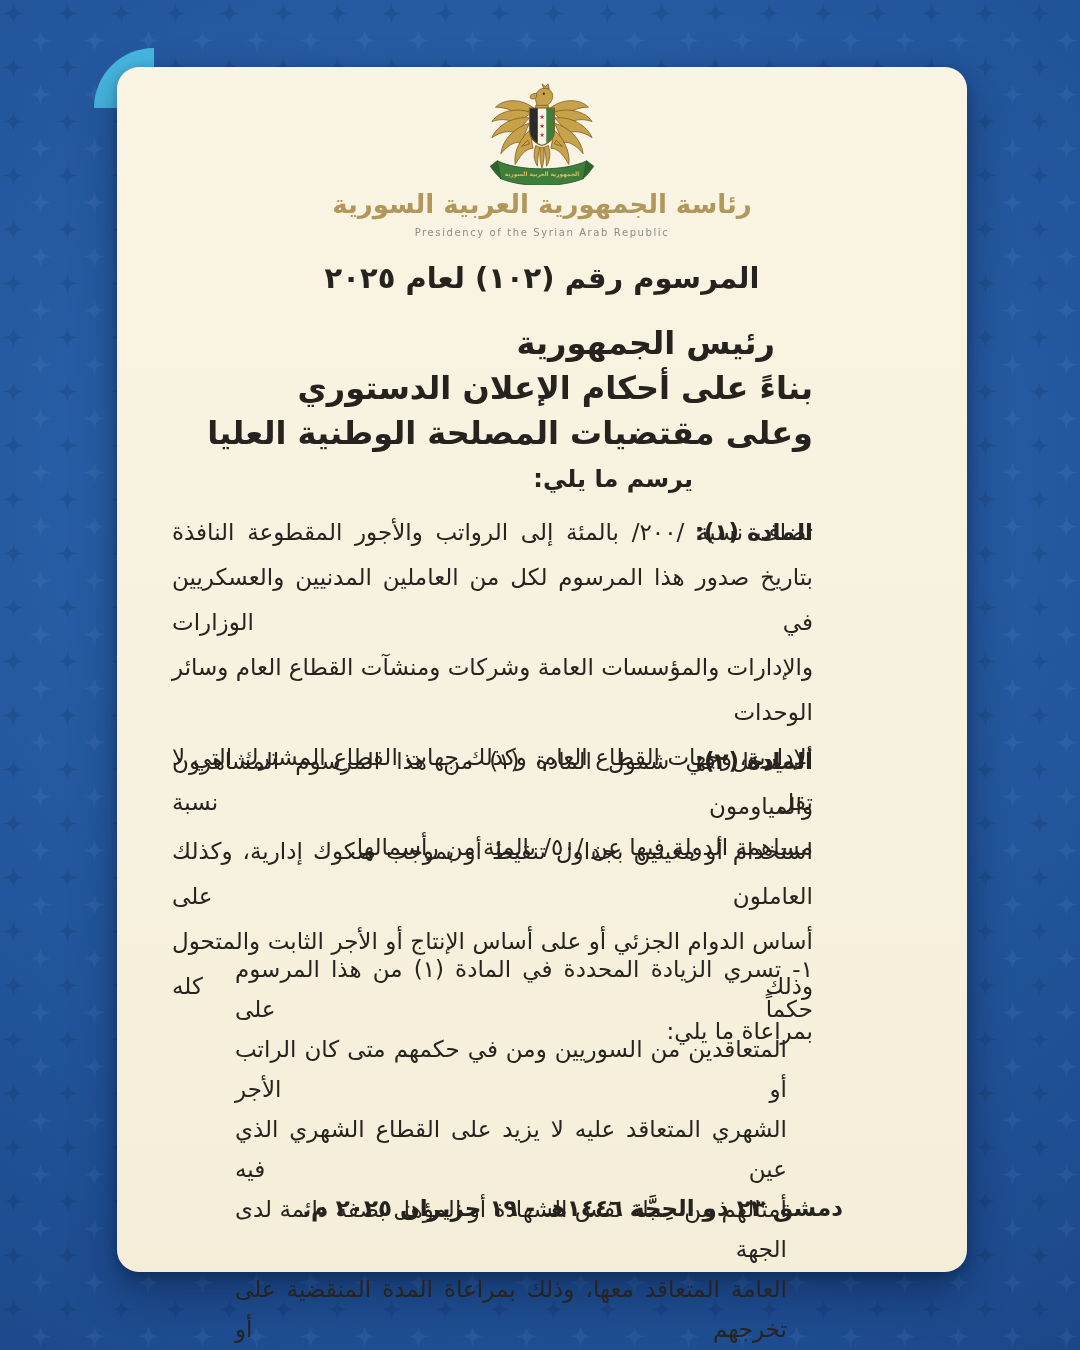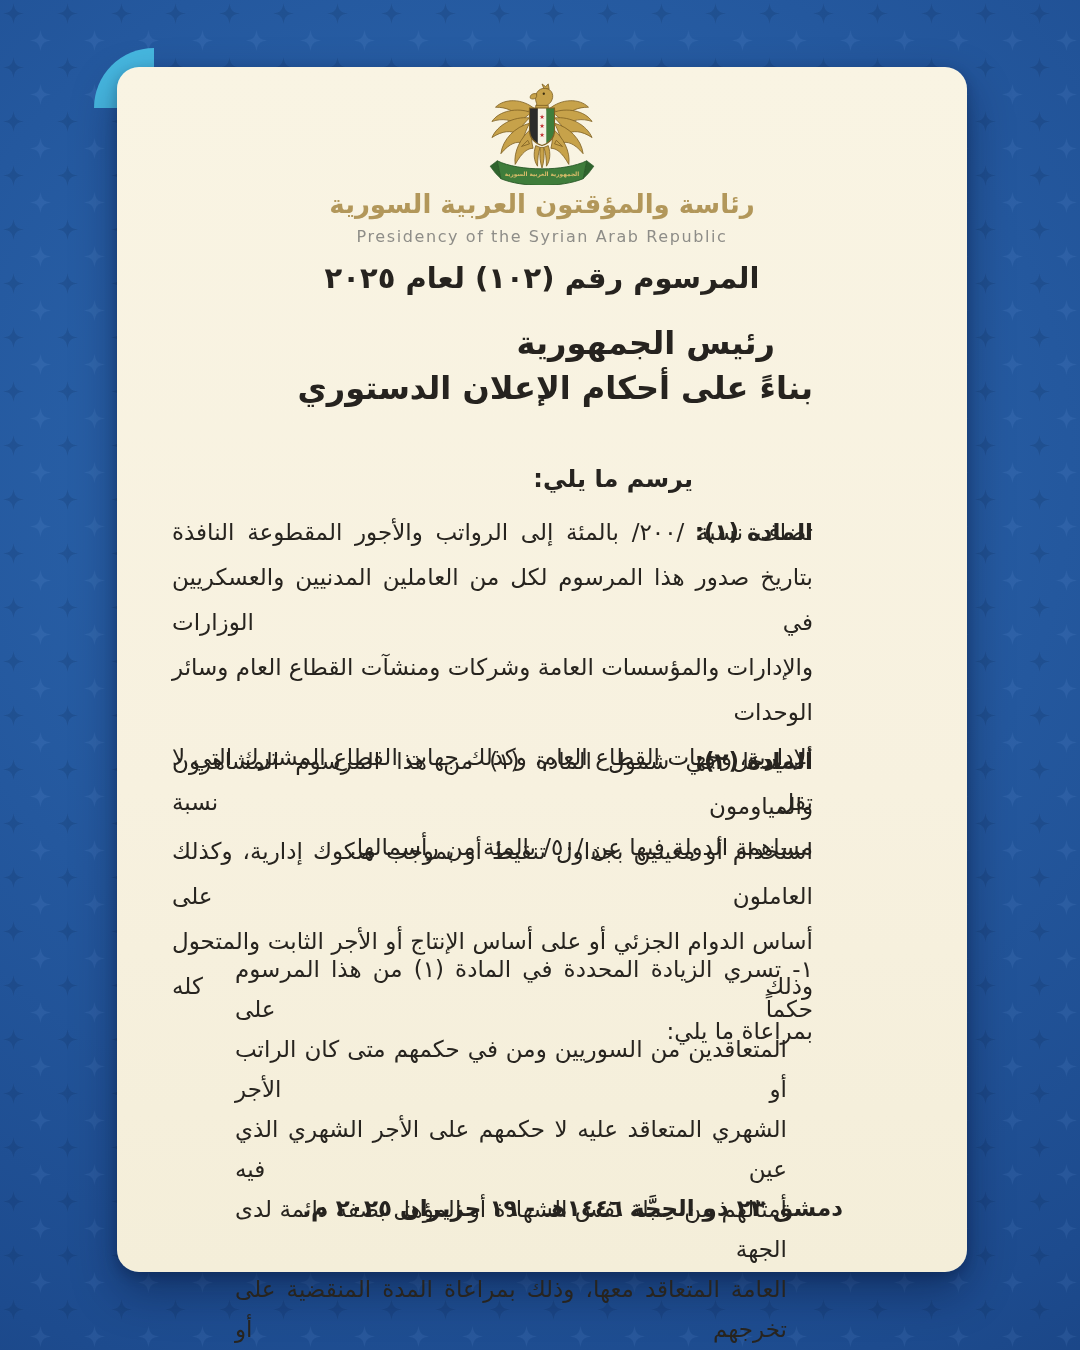--- a/index.html
+++ b/index.html
@@ -16,21 +16,21 @@
   .paper{
     position:absolute;left:117px;top:67px;width:850px;height:1205px;
     background:linear-gradient(180deg,#f9f4e3 0%,#f7f1df 60%,#f4eed9 100%);
     border-radius:22px;z-index:2;
     box-shadow:0 20px 45px rgba(2,10,40,.38), 0 4px 12px rgba(2,10,40,.25);
   }
   .paper *{position:absolute;box-sizing:border-box;}
   .center{left:0;width:100%;text-align:center;}
   .emblem{top:16px;left:50%;transform:translateX(-50%);width:118px;height:102px;}
   .org-ar{top:122px;font-weight:bold;font-size:26px;color:#b2975a;letter-spacing:.5px;}
-  .org-en{top:160px;font-size:16px;color:#8e8d88;letter-spacing:1.6px;}
+  .org-en{top:160px;font-size:10px;color:#8e8d88;letter-spacing:1.6px;}
   .doc-title{top:194px;font-weight:bold;font-size:29px;color:#26231f;}
   .rtl{direction:rtl;unicode-bidi:embed;}
   .preamble{top:254px;right:154px;left:55px;}
   .preamble .pline{position:static;display:block;direction:rtl;text-align:right;
     font-weight:bold;font-size:32px;color:#26231f;line-height:45px;}
   .preamble .pline.first{padding-left:0;padding-right:38px;}
   .decree-intro{top:398px;right:274px;font-weight:bold;font-size:24px;color:#26231f;direction:rtl;}
   .para{color:#27241f;}
   .para .line{position:static;display:block;direction:rtl;text-align:right;
     font-size:23px;line-height:45px;}
@@ -94,27 +94,28 @@
     </g>
     <path d="M52,27 H80 V52 C80,60 74,66 66,69 C58,66 52,60 52,52 Z" fill="none" stroke="#7d5f22" stroke-width="1.2"></path>
     <g>
       <path d="M16,86 L8,92 L14,100 L20,106 Z" fill="#2f642d" stroke="#2a5a28" stroke-width="0.8"></path>
       <path d="M116,86 L124,92 L118,100 L112,106 Z" fill="#2f642d" stroke="#2a5a28" stroke-width="0.8"></path>
       <path d="M16,86 C40,98 92,98 116,86 L112,106 C88,116 44,116 20,106 Z" fill="#3f7d3b" stroke="#2a5a28" stroke-width="1"></path>
       <text x="66" y="103" font-size="6.5" fill="#d9bc6a" text-anchor="middle" font-weight="bold">الجمهورية العربية السورية</text>
     </g>
   </svg>
 
-  <div class="center org-ar">رئاسة والمؤقتون العربية السورية</div>
+  <div class="center org-ar">رئاسة الجمهورية العربية السورية</div>
   <div class="center org-en">Presidency of the Syrian Arab Republic</div>
   <div class="center doc-title rtl">المرسوم رقم (١٠٢) لعام ٢٠٢٥</div>
 
   <div class="preamble">
     <div class="pline first">رئيس الجمهورية</div>
     <div class="pline">بناءً على أحكام الإعلان الدستوري</div>
+    <div class="pline">وعلى مقتضيات المصلحة الوطنية العليا</div>
   </div>
 
   <div class="decree-intro">يرسم ما يلي:</div>
 
   <div class="para article-1">
       <div class="line j"><b>المادة (١):</b> تضاف نسبة /٢٠٠/ بالمئة إلى الرواتب والأجور المقطوعة النافذة</div>
       <div class="line j">بتاريخ صدور هذا المرسوم لكل من العاملين المدنيين والعسكريين في الوزارات</div>
       <div class="line j">والإدارات والمؤسسات العامة وشركات ومنشآت القطاع العام وسائر الوحدات</div>
       <div class="line j">الإدارية، وجهات القطاع العام، وكذلك جهات القطاع المشترك التي لا تقل نسبة</div>
       <div class="line">مساهمة الدولة فيها عن /٥٠/ بالمئة من رأسمالها.</div>
@@ -123,21 +124,21 @@
   <div class="para article-2">
       <div class="line j"><b>المادة (٢):</b> أ- يدخل في شمول المادة (١) من هذا المرسوم المشاهرون والمياومون</div>
       <div class="line j">استخدام أو معينين بجداول تنقيط أو بموجب صكوك إدارية، وكذلك العاملون على</div>
       <div class="line j">أساس الدوام الجزئي أو على أساس الإنتاج أو الأجر الثابت والمتحول وذلك كله</div>
       <div class="line">بمراعاة ما يلي:</div>
     </div>
 
   <div class="para clause-1">
       <div class="line j">١- تسري الزيادة المحددة في المادة (١) من هذا المرسوم حكماً على</div>
       <div class="line j hang">المتعاقدين من السوريين ومن في حكمهم متى كان الراتب أو الأجر</div>
-      <div class="line j hang">الشهري المتعاقد عليه لا حكمهم على الأجر الشهري الذي عين فيه</div>
+      <div class="line j hang">الشهري المتعاقد عليه لا يزيد على القطاع الشهري الذي عين فيه</div>
       <div class="line j hang">أمثالهم من حملة نفس الشهادة أو المؤهل بصفة دائمة لدى الجهة</div>
       <div class="line j hang">العامة المتعاقد معها، وذلك بمراعاة المدة المنقضية على تخرجهم أو</div>
       <div class="line hang">حصولهم على المؤهل.</div>
     </div>
 
   <div class="date-line">دمشق ٢٣ ذو الحِجَّة ١٤٤٦هـ - ١٩ حزيران ٢٠٢٥ م.</div>
 
 </div>
 
 </body></html>

